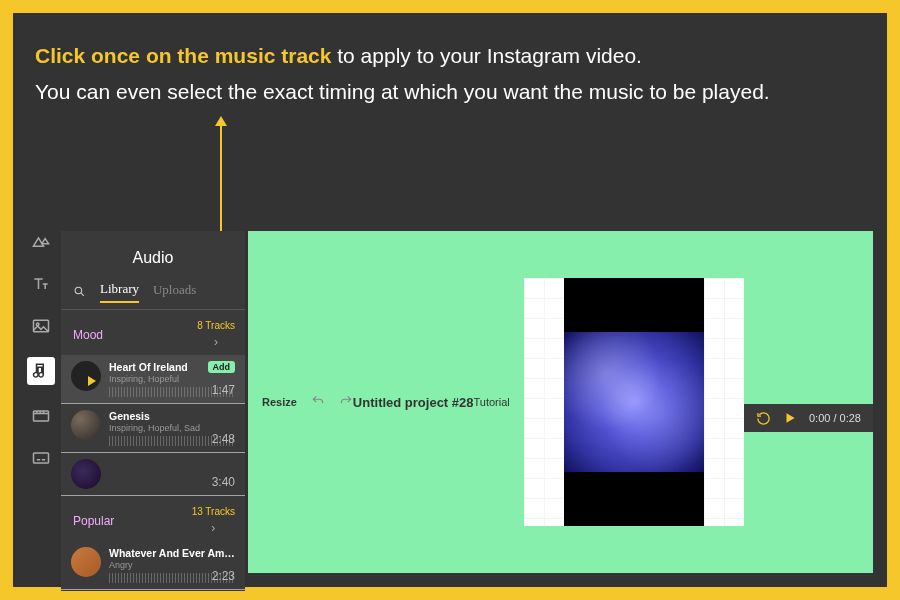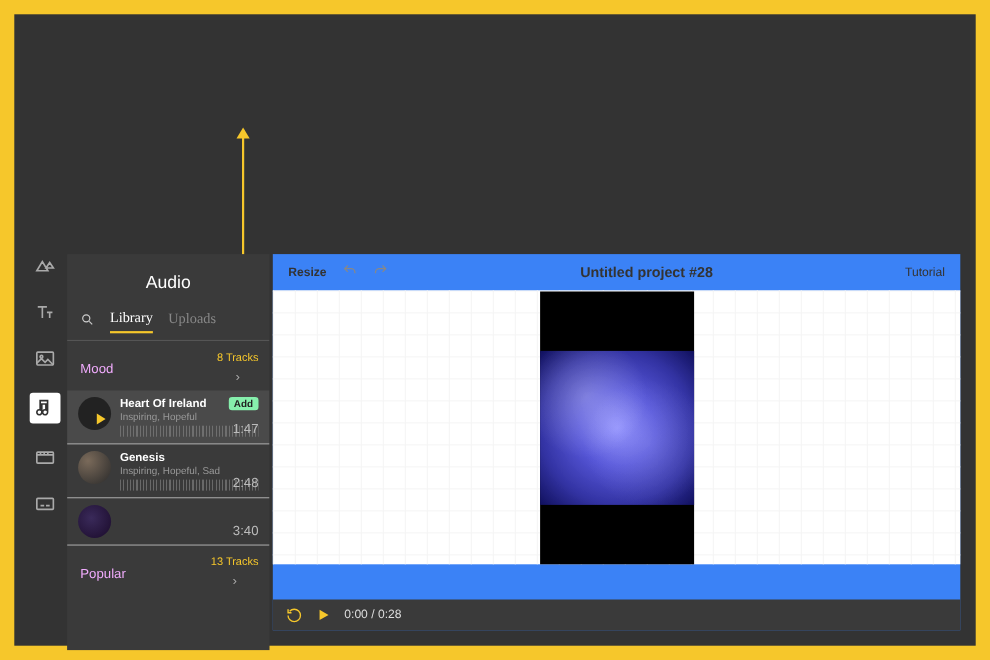--- a/index.html
+++ b/index.html
@@ -31,40 +31,44 @@
   .thumb.g1 { background: radial-gradient(circle at 30% 30%, #7a6a5a, #2a2a2a); }
   .thumb.g2 { background: radial-gradient(circle at 40% 40%, #3a2a5a, #1a0a2a); }
   .thumb.g3 { background: linear-gradient(135deg, #c97a3a, #a85a2a); }
   .tinfo { flex: 1; min-width: 0; }
   .tname { color: #fff; font-weight: 600; font-size: 10.5px; white-space: nowrap; overflow: hidden; text-overflow: ellipsis; }
   .ttags { color: #999; font-size: 9px; margin-top: 1px; white-space: nowrap; overflow: hidden; text-overflow: ellipsis; }
   .wave { margin-top: 3px; height: 10px; background: repeating-linear-gradient(90deg, #888 0 1px, transparent 1px 3px); opacity: 0.6; }
   .dur { position: absolute; right: 10px; bottom: 6px; color: #bbb; font-size: 12px; }
   .addpill { position: absolute; right: 10px; top: 6px; background: #86efac; color: #222; font-size: 9px; font-weight: 600; padding: 1px 5px; border-radius: 3px; }
 
-  .editor { position: absolute; left: 235px; top: 218px; right: 14px; bottom: 14px; background: #3b82f6; display: flex; flex-direction: column; }
+  .editor { position: absolute; left: 235px; top: 218px; right: 14px; bottom: 14px; background: #86efac; display: flex; flex-direction: row; align-items: center; }
   .ed-top { display: flex; align-items: center; justify-content: space-between; padding: 8px 14px; font-size: 11px; color: #333; }
   .ed-top .left { display: flex; align-items: center; gap: 14px; }
   .ed-top .left .resize { font-weight: 600; }
   .ed-top .left .ico { color: #888; cursor: pointer; }
   .ed-top .ptitle { font-weight: 700; font-size: 13px; }
   .ed-top .tutorial { font-weight: 500; }
   .canvas { flex: 1; position: relative; background: #fff; background-image: linear-gradient(#f4f4f4 1px, transparent 1px), linear-gradient(90deg, #f4f4f4 1px, transparent 1px); background-size: 20px 20px; display: flex; align-items: center; justify-content: center; }
   .vframe { width: 140px; height: 248px; background: #000; display: flex; align-items: center; justify-content: center; }
   .vimg { width: 140px; height: 140px; background: radial-gradient(circle at 50% 50%, #8a8af0 0%, #5a5ad0 35%, #3a3aa0 70%, #1a1a60 100%); filter: contrast(1.1); position: relative; }
   .vimg::after { content: ""; position: absolute; inset: 0; background: radial-gradient(circle at 30% 30%, rgba(255,255,255,0.25), transparent 40%), radial-gradient(circle at 70% 60%, rgba(200,200,255,0.2), transparent 45%); }
   .playbar { height: 28px; background: #3a3a3a; display: flex; align-items: center; gap: 12px; padding: 0 12px; color: #ddd; font-size: 11px; margin-top: 32px; }
   .playbar .pb-ico { color: #f6c72b; cursor: pointer; display: flex; align-items: center; }
   .chev { font-size: 12px; color: #aaa; }
 </style>
 </head>
 <body>
 
 <div class="frame">
 
+  <div class="headline">
+    <span class="hl1">Click once on the music track</span><span> to apply to your Instagram video.</span><br>
+    <span>You can even select the exact timing at which you want the music to be played.</span>
+  </div>
 
   <div class="arrow"></div>
 
   <div class="left-rail">
     <div class="ic">
         <svg width="20" height="20" viewBox="0 0 24 24" fill="none" stroke="currentColor" stroke-width="1.8">
           <path d="M3 17l6-10 6 10H3zm10-3l4-6 4 6h-8z"></path>
         </svg>
       </div>
     <div class="ic">
@@ -144,20 +148,29 @@
     </div>
 
     <div class="section-head">
       <span class="name">Popular</span>
       <span class="count">
           <span>13 Tracks</span>
           <span class="chev">›</span>
         </span>
     </div>
 
+    <div class="track">
+      <div class="thumb g3"></div>
+      <div class="tinfo">
+        <div class="tname">Whatever And Ever Amen</div>
+        <div class="ttags">Angry</div>
+        <div class="wave"></div>
+      </div>
+      <div class="dur">2:23</div>
+    </div>
   </div>
 
   <div class="editor">
     <div class="ed-top">
       <div class="left">
         <span class="resize">Resize</span>
         <span class="ico"><svg width="14" height="14" viewBox="0 0 24 24" fill="none" stroke="currentColor" stroke-width="2">
               <path d="M9 14L4 9l5-5M4 9h10a6 6 0 016 6v1"></path>
             </svg></span>
         <span class="ico"><svg width="14" height="14" viewBox="0 0 24 24" fill="none" stroke="currentColor" stroke-width="2">

